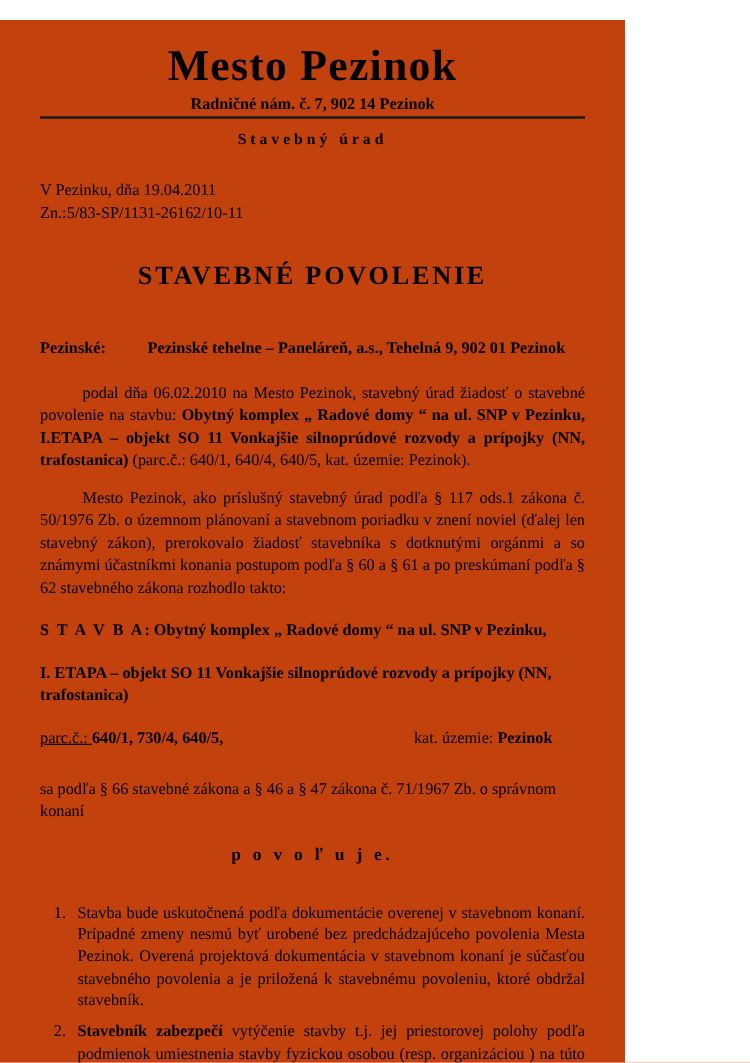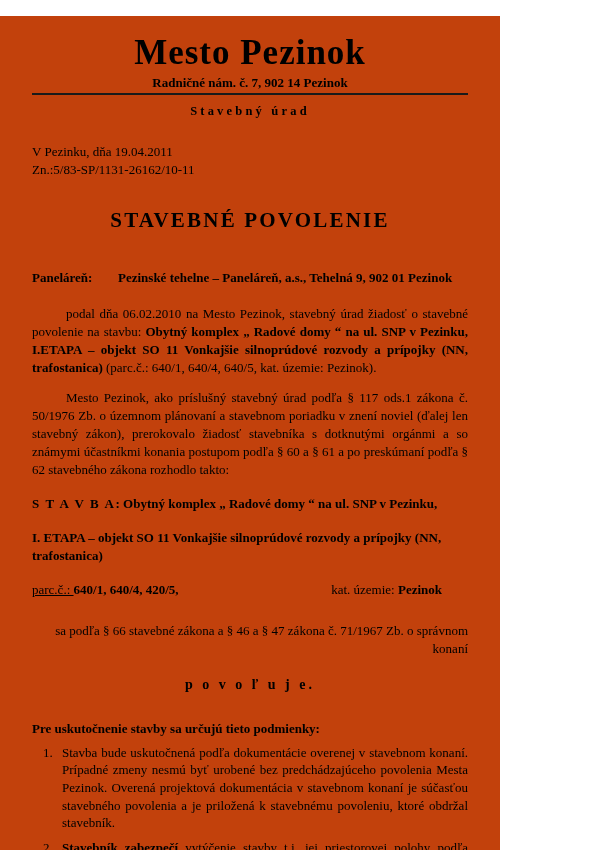--- a/index.html
+++ b/index.html
@@ -128,21 +128,21 @@
   }
   .parcel-left .lbl { font-weight: normal; text-decoration: underline; }
   .parcel-left .val { font-weight: bold; }
   .parcel-right { padding-right: 26px; }
   .parcel-right .lbl { font-weight: normal; }
   .parcel-right .val { font-weight: bold; }
 
   
   .legal-center {
     margin-top: 22px;
-    text-align: right;
+    text-align: left;
     font-size: 13px;
     line-height: 1.42;
   }
   .grant-word {
     margin-top: 18px;
     text-align: center;
     font-size: 14px;
     font-weight: bold;
     letter-spacing: 3px;
     font-family: Liberation Serif, serif;
@@ -186,54 +186,53 @@
   <div class="meta-block">
     <div>V Pezinku, dňa 19.04.2011</div>
     <div>Zn.:5/83-SP/1131-26162/10-11</div>
   </div>
 
   <div class="doc-title">STAVEBNÉ    POVOLENIE</div>
 
   <div class="body-block">
 
     <div class="builder-line">
-      <span class="builder-label">Paneláreň:</span><span class="builder-name">Pezinské tehelne – Paneláreň, a.s.,</span> <span class="builder-rest">Tehelná 9, 902 01 Pezinok</span>
+      <span class="builder-label">Pezinské:</span><span class="builder-name">Pezinské tehelne – Paneláreň, a.s.,</span> <span class="builder-rest">Tehelná 9, 902 01 Pezinok</span>
     </div>
 
     <p class="just indent">
       <span>podal dňa 06.02.2010 na Mesto Pezinok, stavebný úrad žiadosť o stavebné povolenie na stavbu:  </span><span class="b">Obytný komplex „ Radové domy “ na ul. SNP v Pezinku, I.ETAPA – objekt SO 11 Vonkajšie silnoprúdové rozvody a prípojky (NN, trafostanica)</span><span> (parc.č.: 640/1, 640/4, 640/5, kat. územie: Pezinok).</span>
     </p>
 
 
     <p class="just indent">Mesto Pezinok, ako  príslušný stavebný úrad podľa § 117 ods.1 zákona č. 50/1976 Zb. o územnom plánovaní a stavebnom poriadku v znení  noviel (ďalej len stavebný zákon), prerokovalo žiadosť stavebníka s dotknutými orgánmi a so známymi účastníkmi konania postupom podľa § 60 a § 61 a po preskúmaní podľa § 62 stavebného zákona rozhodlo takto:</p>
   </div>
 
   <div class="stavba-block">
     <div class="stavba-line">
       <span class="stavba-kw">S T A V B A</span><span>: Obytný komplex „ Radové domy “ na ul. SNP v Pezinku,</span>
     </div>
     <div class="stavba-line">I. ETAPA – objekt SO 11 Vonkajšie silnoprúdové rozvody a prípojky (NN, trafostanica)</div>
 
     <div class="parcel-row">
       <div class="parcel-left">
-        <span class="lbl">parc.č.: </span><span class="val">640/1, 640/4, 420/5,</span>
+        <span class="lbl">parc.č.: </span><span class="val">640/1, 730/4, 640/5,</span>
       </div>
       <div class="parcel-right">
         <span class="lbl">kat. územie: </span><span class="val">Pezinok</span>
       </div>
     </div>
   </div>
 
   <div class="legal-center">
     <div>sa podľa § 66 stavebné zákona a § 46 a § 47 zákona č. 71/1967 Zb. o správnom konaní</div>
   </div>
   <div class="grant-word">p o v o ľ u j e.</div>
 
   <div class="cond-block">
-    <div class="cond-heading">Pre uskutočnenie stavby sa určujú tieto podmienky:</div>
     <ol class="cond-list">
       <li>
         <span class="b"></span><span>Stavba bude uskutočnená podľa dokumentácie overenej v stavebnom konaní. Prípadné zmeny   nesmú byť urobené bez predchádzajúceho povolenia Mesta Pezinok. Overená projektová dokumentácia v stavebnom konaní je súčasťou stavebného povolenia a je priložená k stavebnému povoleniu,  ktoré obdržal stavebník.</span>
       </li>
       <li>
         <span class="b">Stavebník zabezpečí </span><span>vytýčenie stavby t.j. jej priestorovej polohy podľa podmienok umiestnenia stavby fyzickou osobou (resp. organizáciou ) na túto činnosť oprávnenou.</span>
       </li>
 
     </ol>
   </div>

